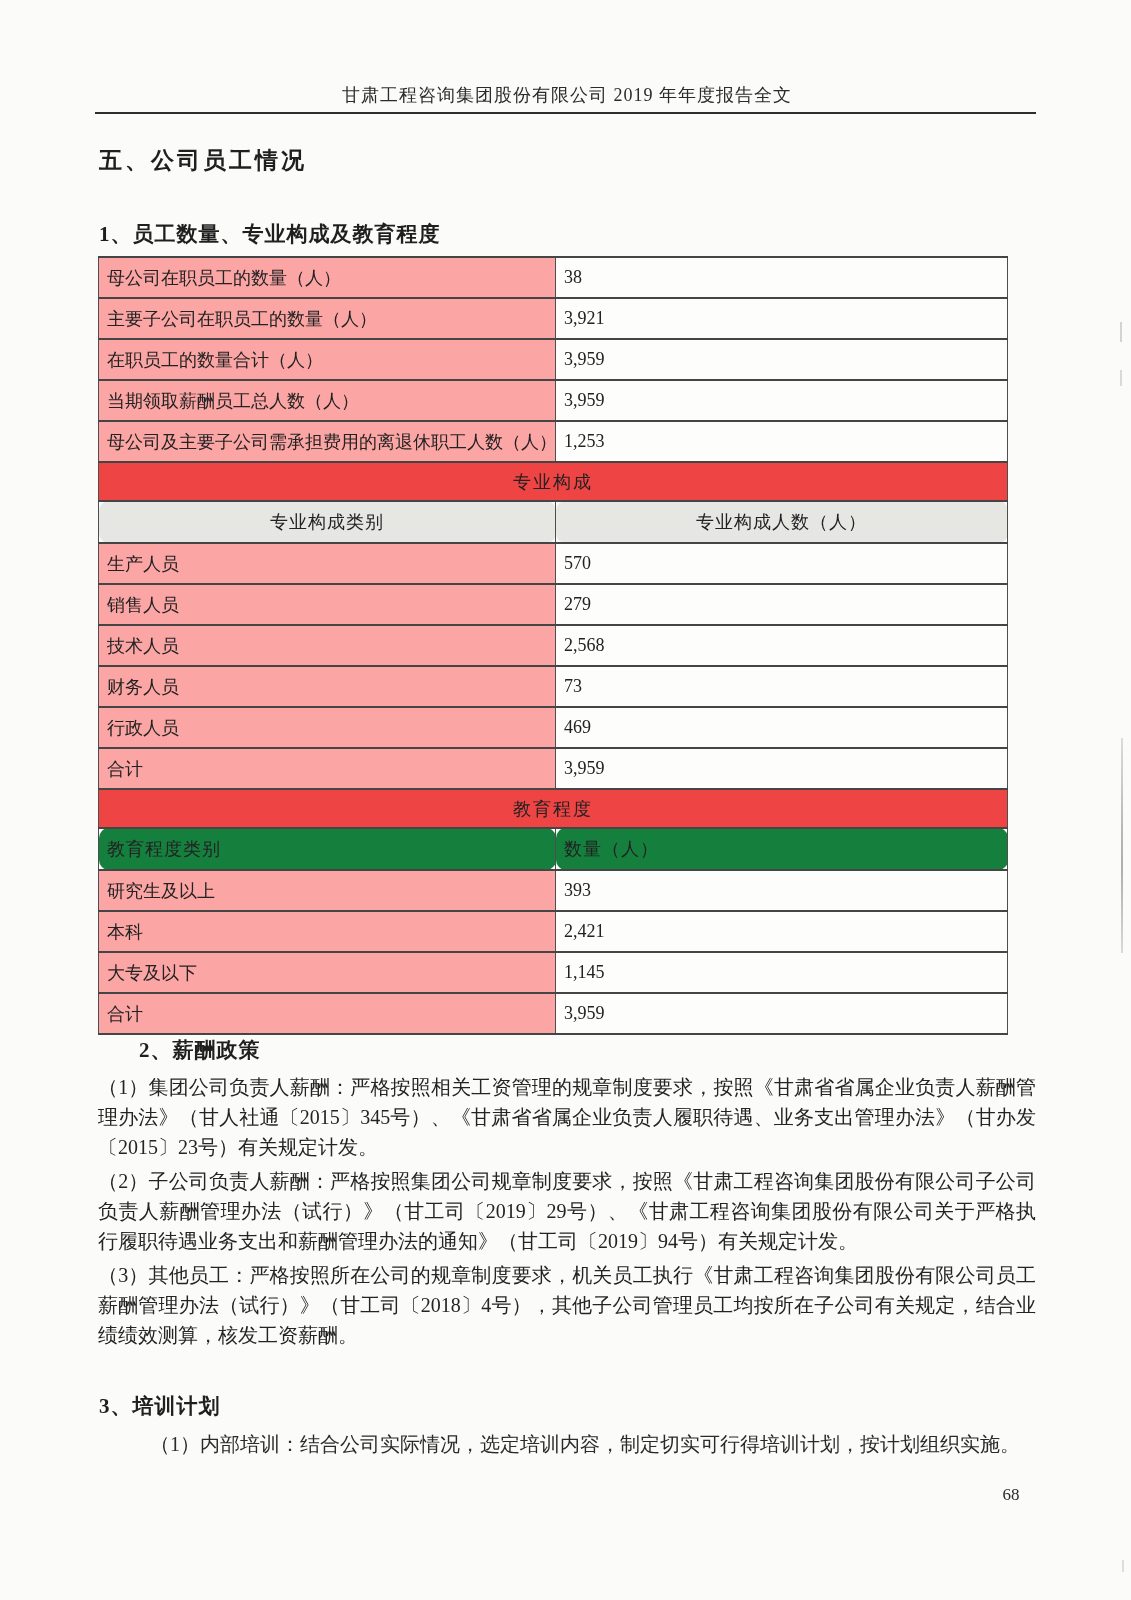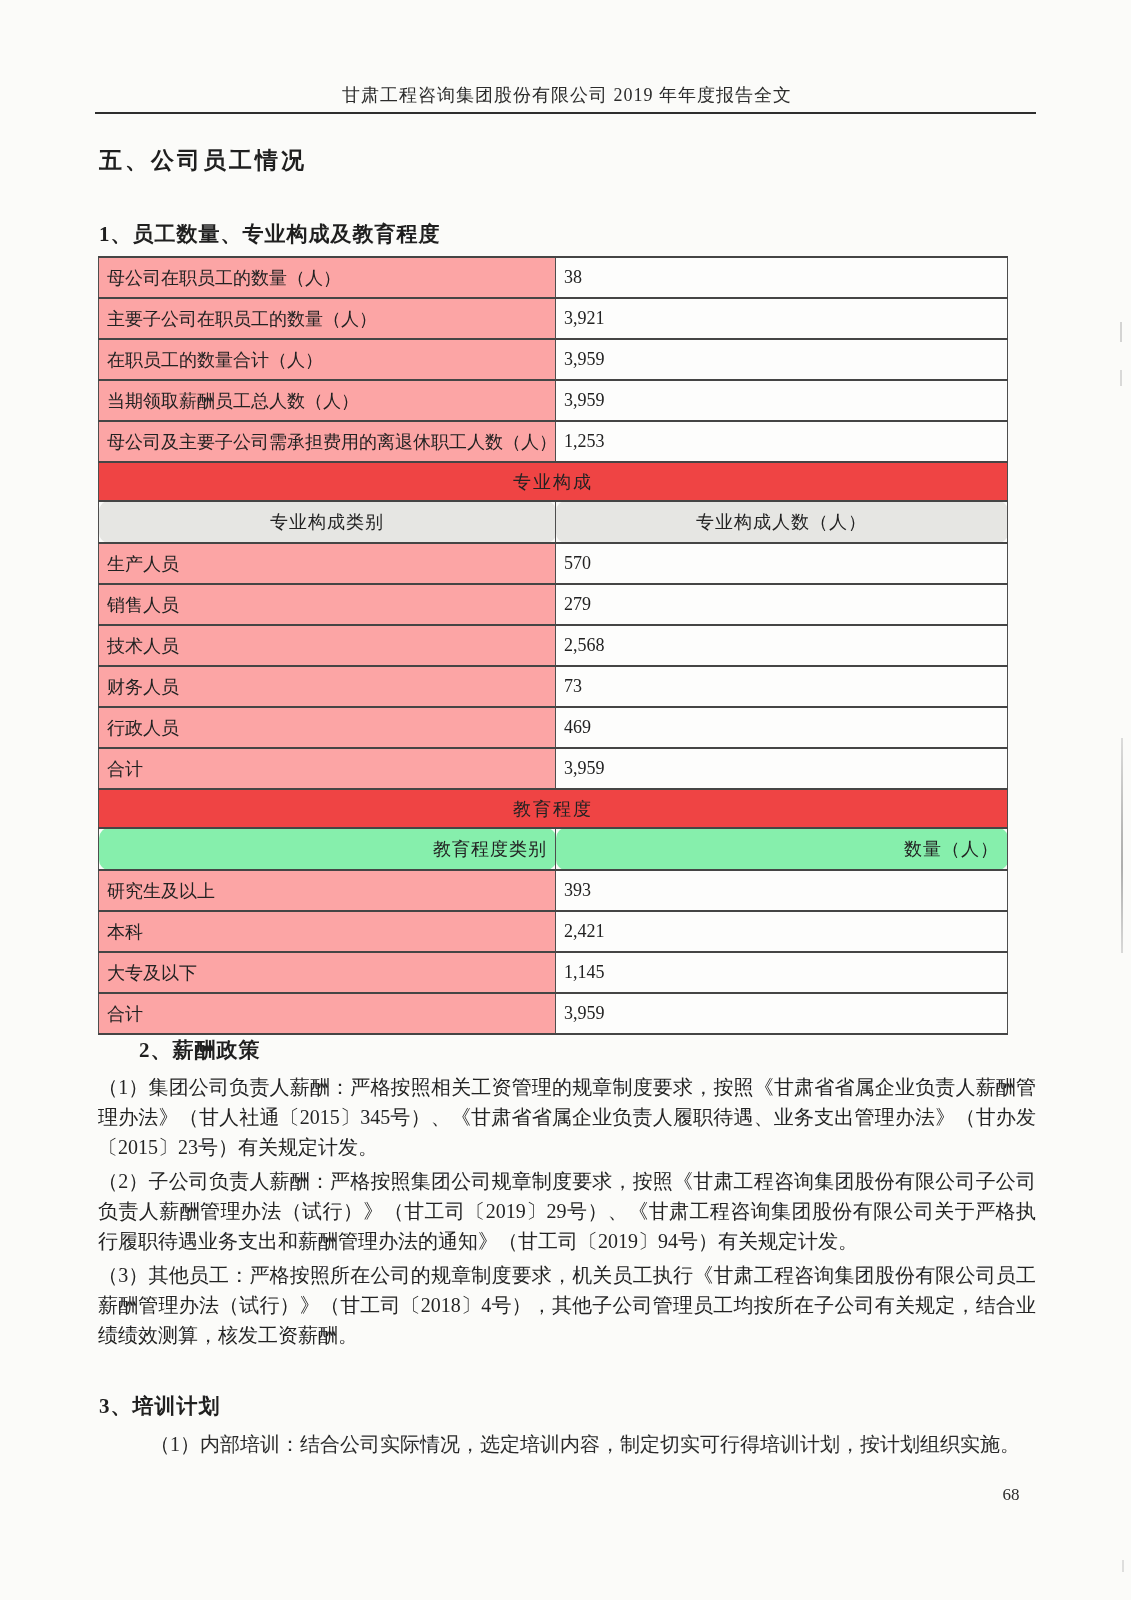--- a/index.html
+++ b/index.html
@@ -45,21 +45,21 @@
   }
   .emp-table td {
     border-left:1px solid #4e4e4e; border-right:1px solid #4e4e4e;
     border-top:2px solid #454545; border-bottom:2px solid #454545;
     padding:0 8px; overflow:hidden; white-space:nowrap;
   }
   .emp-table .lbl { background:#fca5a5; text-align:left; }
   .emp-table .val { background:#fdfdfc; }
   .emp-table .sec { background:#ef4444; text-align:center; letter-spacing:2px; }
   .emp-table .hdr-c { background:#e6e6e3; text-align:center; letter-spacing:1px; }
-  .emp-table .hdr-l { background:#86efac; text-align:right; letter-spacing:1px; }
+  .emp-table .hdr-l { background:#15803d; text-align:left; letter-spacing:1px; }
   .emp-table tr.r39 td { height:39px; }
   .emp-table tr.r37 td { height:37px; }
   .emp-table tr.r40 td { height:40px;border-radius:10px; }
 
   
   .salary-paras {
     position:absolute; left:98px; top:1072px; width:938px;
     font-size:20px; line-height:30px; text-align:justify;
     color:#242424;
   }

